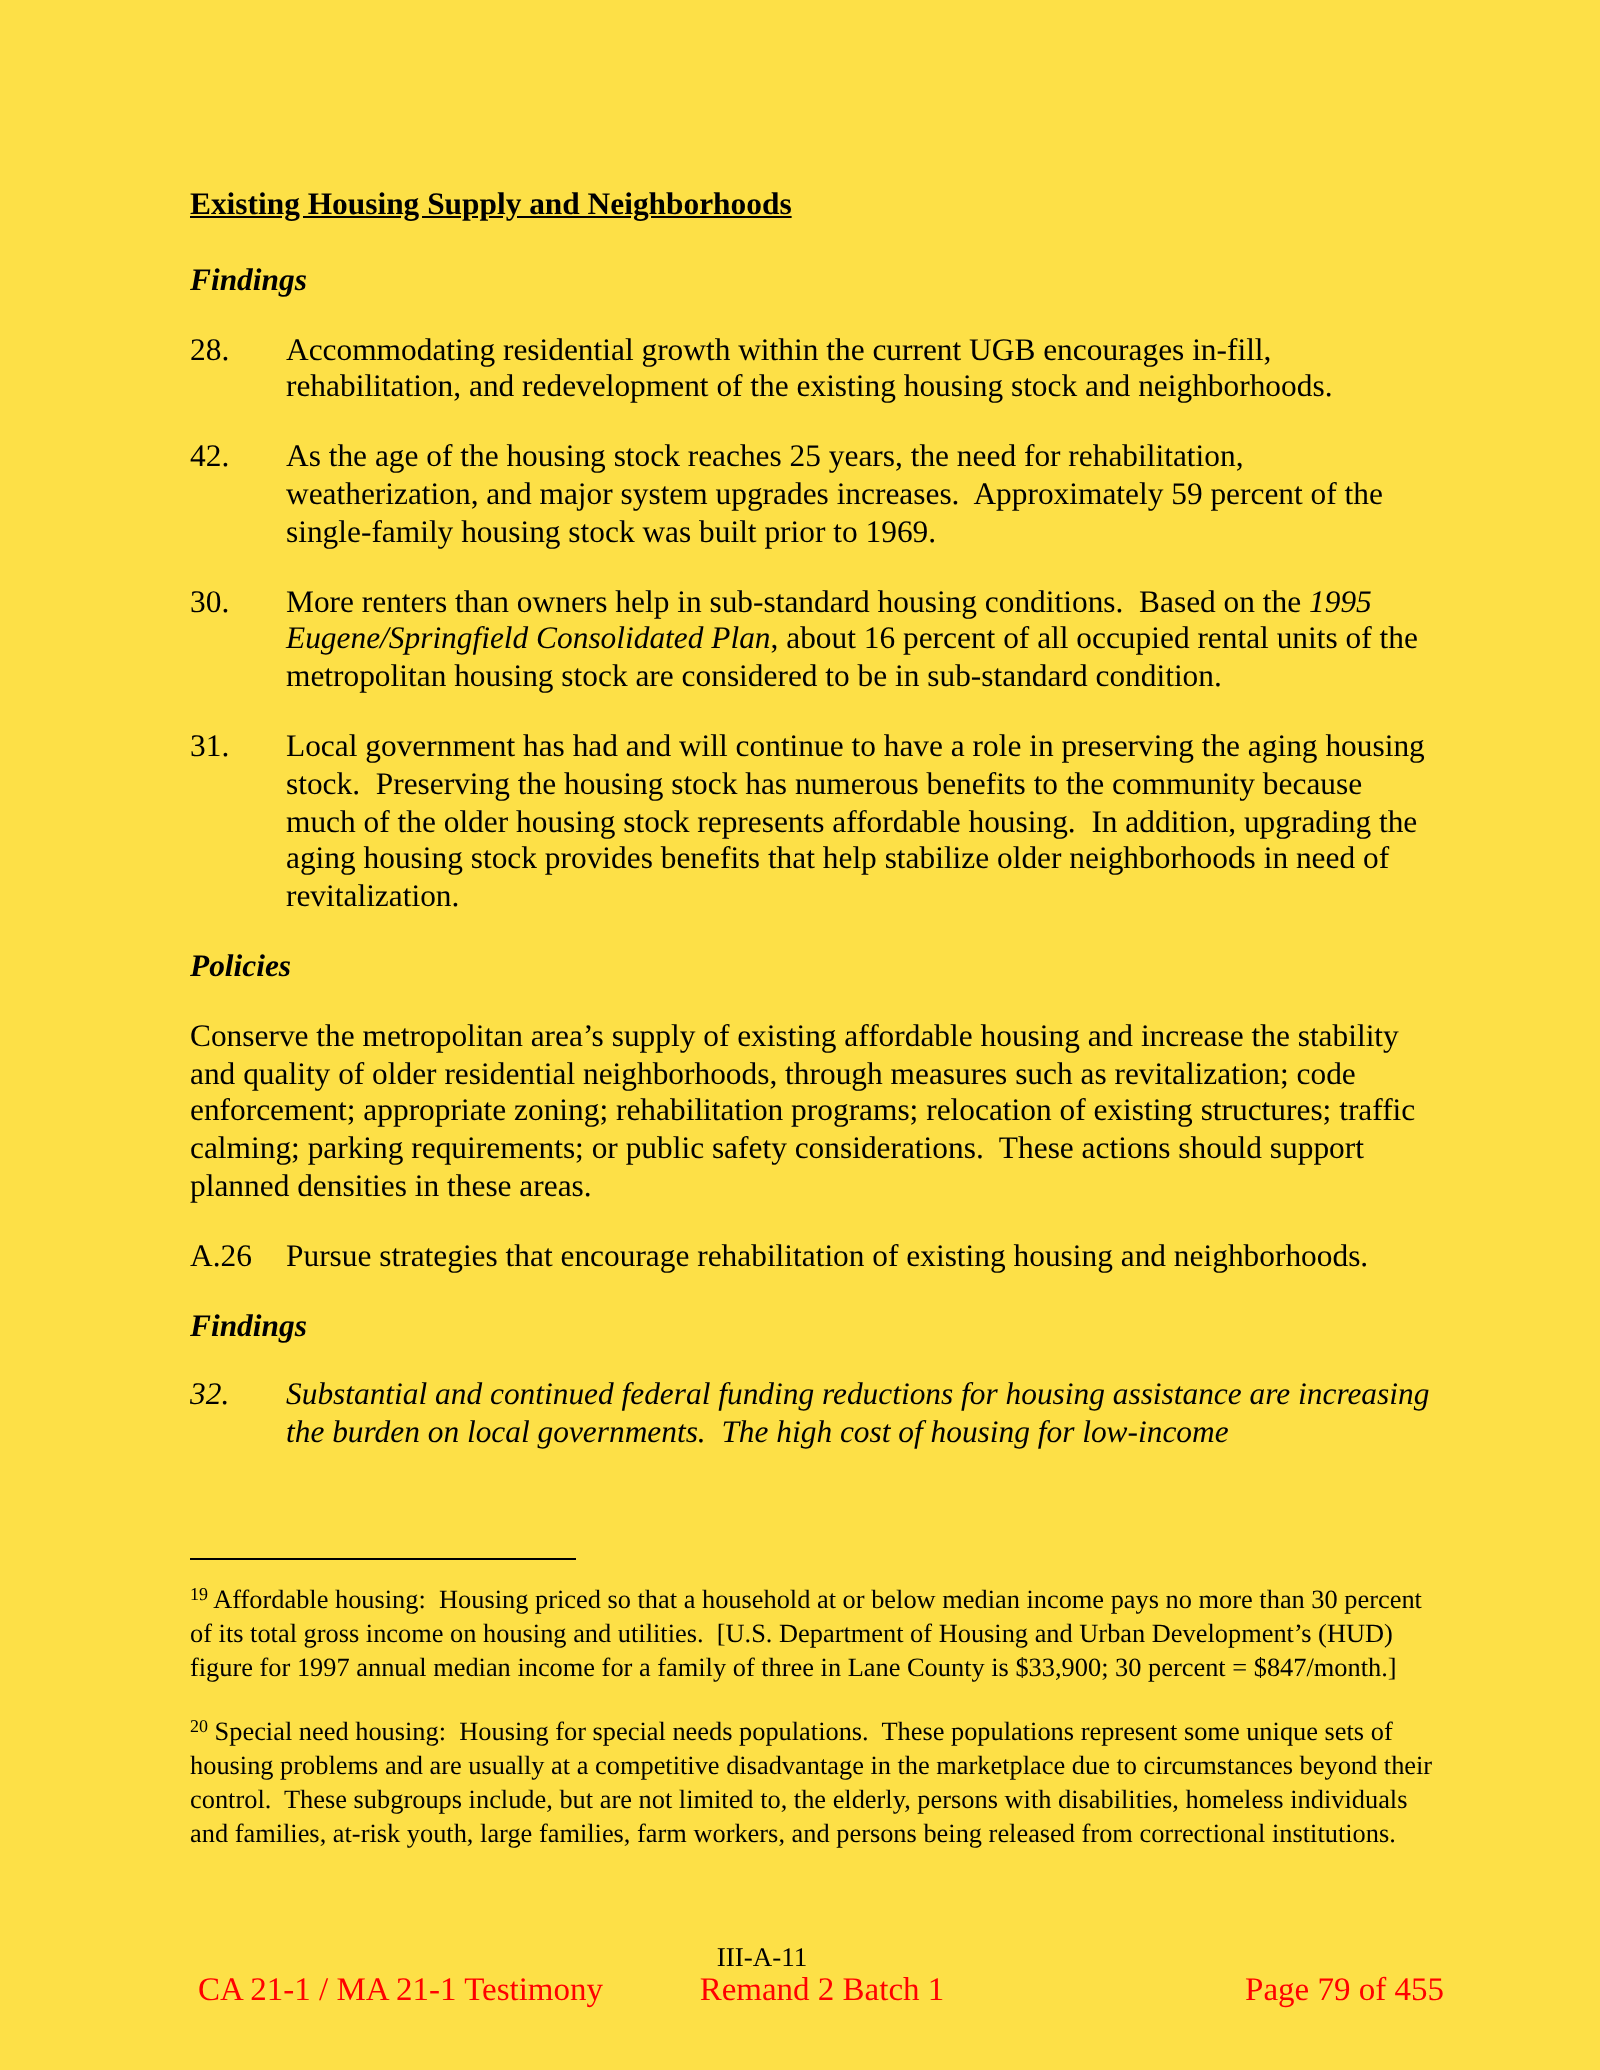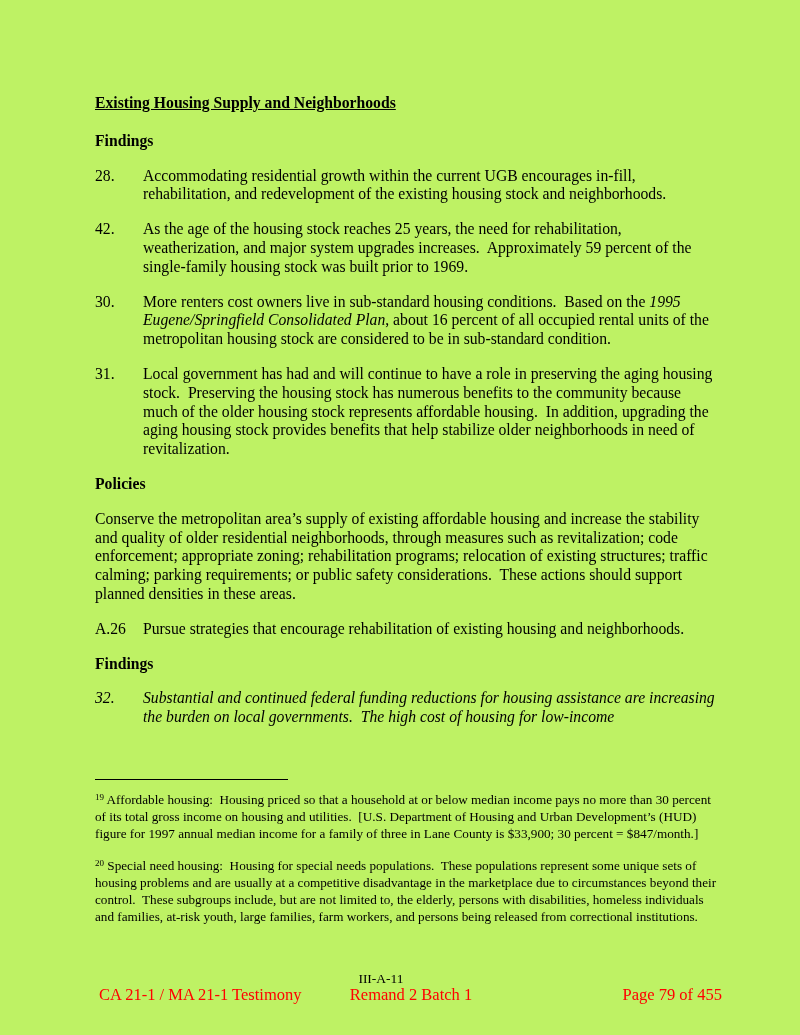--- a/index.html
+++ b/index.html
@@ -1,34 +1,34 @@
 <!DOCTYPE html>
 <html><head>
 <meta charset="utf-8">
 <style>
   html, body { margin: 0; padding: 0; background: #ffffff; }
   .page {
     position: relative;
     width: 800px; height: 1035px;
     margin: 0 auto;
-    background: #bef264;
+    background: #fde047;
     color: #000000;
     font-family: "Liberation Serif", serif;
     font-size: 15.7px;
     line-height: 18.8px;
     overflow: hidden;
   }
   .content { position: absolute; top: 94px; left: 95px; width: 620px; }
   .section-heading {
     font-size: 15.7px; font-weight: bold;
     text-decoration: underline;
     margin: 0 0 19px 0;
   }
   .section-heading sup { font-size: 9.5px; vertical-align: 5px; }
-  .subheading { font-weight: bold; margin: 0 0 16px 0; }
+  .subheading { font-weight: bold; margin: 0 0 16px 0; font-style: italic; }
   .item { display: flex; margin: 0 0 16px 0; }
   .item-num { width: 48px; flex-shrink: 0; }
   .item-text { flex: 1; white-space: pre-wrap; }
   .italic { font-style: italic; }
   .item-32 { margin-top: 2px; font-style: italic; }
 
   .footnotes {
     position: absolute; top: 779px; left: 95px; width: 622px;
     font-size: 13.2px; line-height: 17px;
   }
@@ -65,21 +65,21 @@
         <span class="item-text">Accommodating residential growth within the current UGB encourages in-fill, rehabilitation, and redevelopment of the existing housing stock and neighborhoods.</span>
     </div>
 
     <div class="item">
       <span class="item-num">42.</span>
         <span class="item-text">As the age of the housing stock reaches 25 years, the need for rehabilitation, weatherization, and major system upgrades increases.  Approximately 59 percent of the single-family housing stock was built prior to 1969.</span>
     </div>
 
     <div class="item">
       <span class="item-num">30.</span>
-        <span class="item-text"><span>More renters cost owners live in sub-standard housing conditions.  Based on the </span><span class="italic">1995 Eugene/Springfield Consolidated Plan</span><span>, about 16 percent of all occupied rental units of the metropolitan housing stock are considered to be in sub-standard condition.</span></span>
+        <span class="item-text"><span>More renters than owners help in sub-standard housing conditions.  Based on the </span><span class="italic">1995 Eugene/Springfield Consolidated Plan</span><span>, about 16 percent of all occupied rental units of the metropolitan housing stock are considered to be in sub-standard condition.</span></span>
     </div>
 
     <div class="item">
       <span class="item-num">31.</span>
         <span class="item-text">Local government has had and will continue to have a role in preserving the aging housing stock.  Preserving the housing stock has numerous benefits to the community because much of the older housing stock represents affordable housing.  In addition, upgrading the aging housing stock provides benefits that help stabilize older neighborhoods in need of revitalization.</span>
     </div>
 
     <p class="subheading">Policies</p>
 
     <div class="item">

